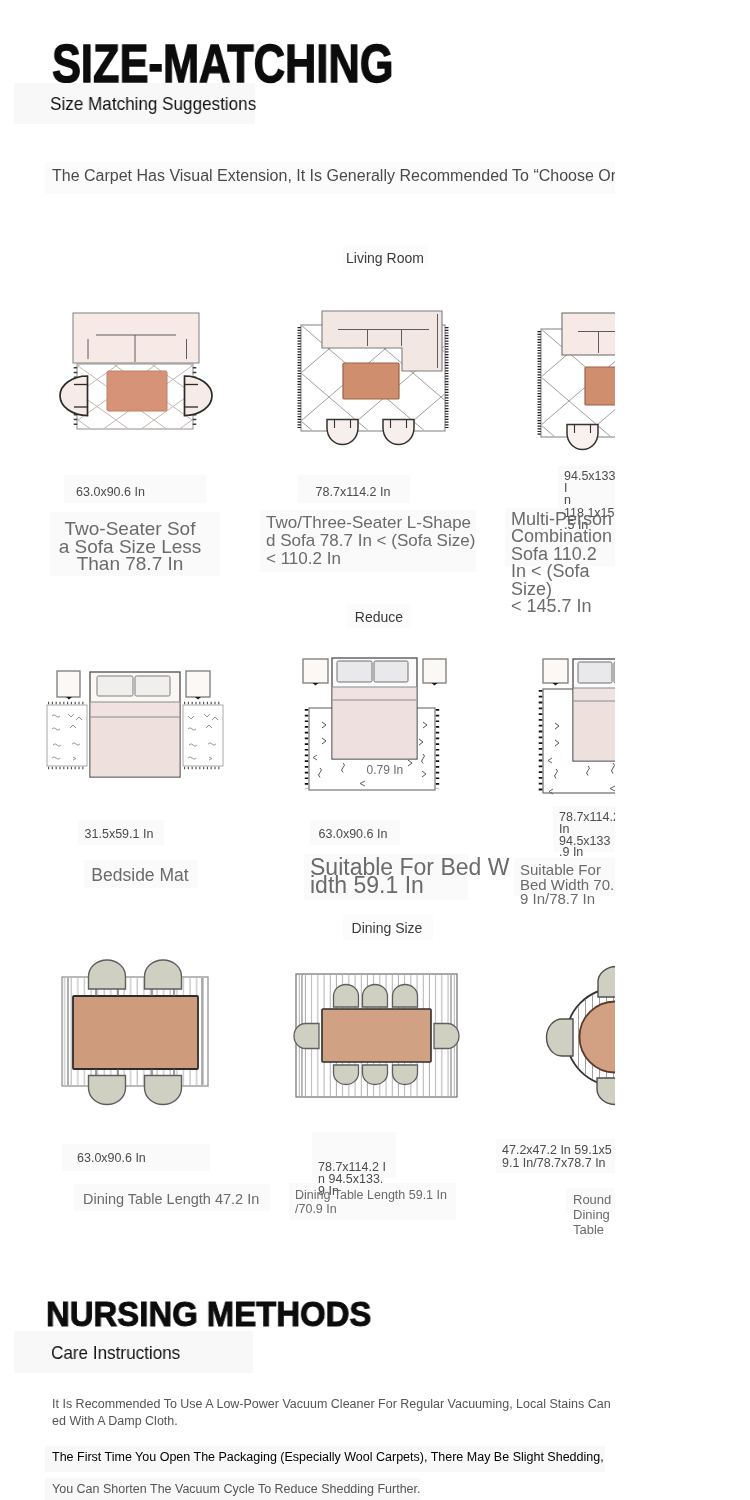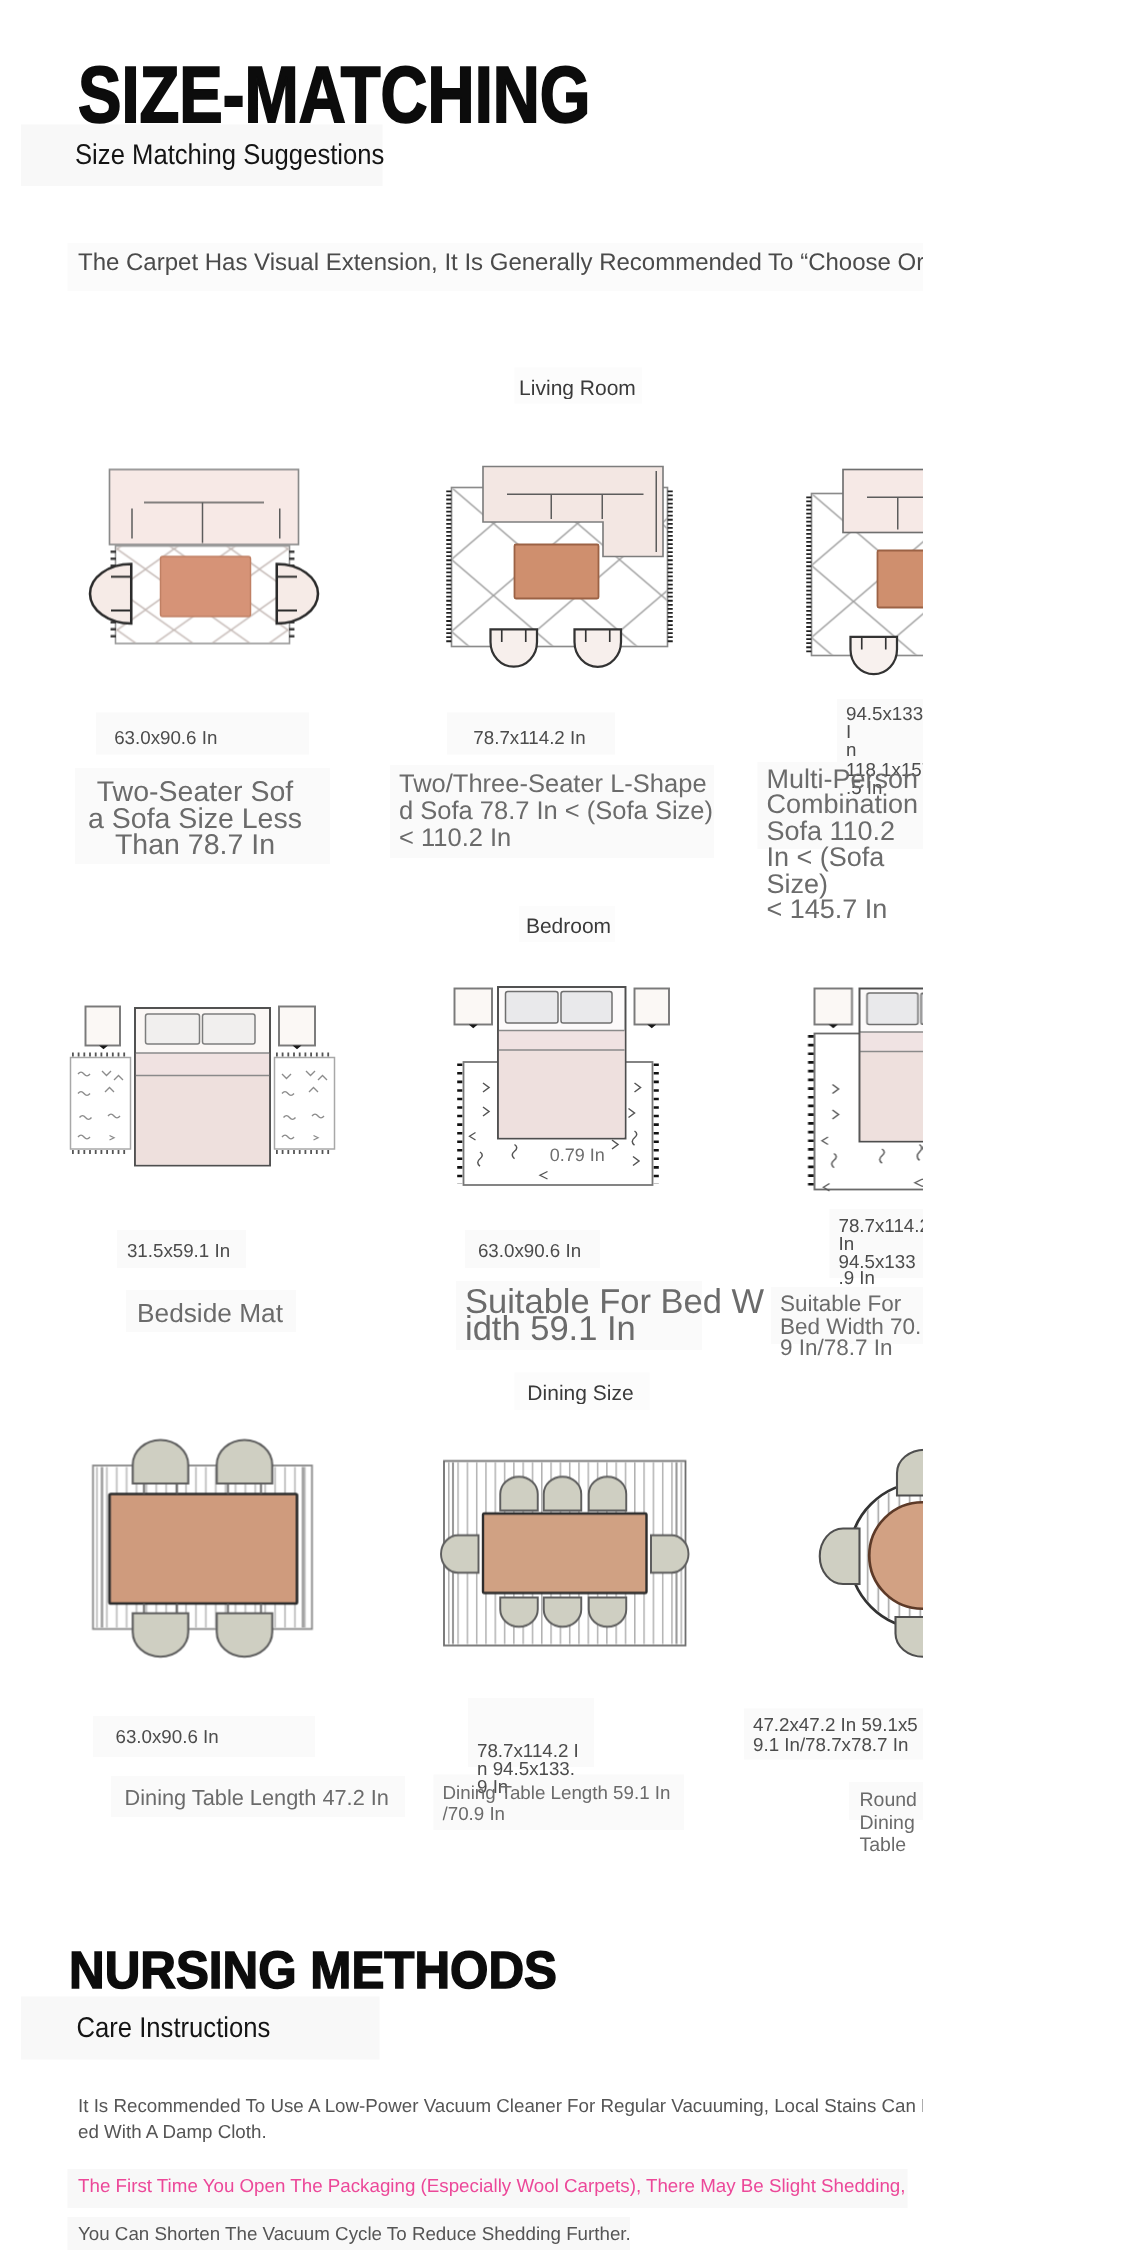--- a/index.html
+++ b/index.html
@@ -159,21 +159,21 @@
   <div class="lbl" style="left:303px;top:485px;width:100px;text-align:center;">78.7x114.2 In</div>
 
   <div class="lbl" style="left:564px;top:470px;font-size:12.5px;line-height:12.2px;">94.5x133.9 I<br>n 118.1x157<br>.5 In</div>
 
   <div class="cap" style="left:30px;top:520px;width:200px;text-align:center;font-size:19px;line-height:17.5px;">Two-Seater Sof<br>a Sofa Size Less<br>Than 78.7 In</div>
 
   <div class="cap" style="left:266px;top:514px;font-size:17px;line-height:18px;">Two/Three-Seater L-Shape<br>d Sofa 78.7 In &lt; (Sofa Size)<br>&lt; 110.2 In</div>
 
   <div class="cap" style="left:511px;top:511px;font-size:18px;line-height:17.4px;">Multi-Person Combination<br>Sofa 110.2 In &lt; (Sofa Size)<br>&lt; 145.7 In</div>
 
-  <div class="sec" style="left:29px;top:609px;width:700px;">Bedroom</div>
+  <div class="sec" style="left:29px;top:609px;width:700px;">Reduce</div>
 
   <svg class="abs" style="left:40px;top:650px;" width="190" height="135" viewBox="0 0 190 135">
 
     <g>
       <rect x="17" y="21" width="23" height="26" fill="#fbf8f5" stroke="#7a7a7a" stroke-width="1.3"></rect>
       <path d="M26 47 l6 0 l-3 2.5 z" fill="#1a1a1a"></path>
     </g>
 
     <g>
       <rect x="146" y="21" width="24" height="26" fill="#fbf8f5" stroke="#7a7a7a" stroke-width="1.3"></rect>
@@ -442,19 +442,19 @@
   <div class="abs" style="left:46px;top:1296px;font-size:35px;font-weight:700;color:#0c0c0c;line-height:1;transform:scaleX(0.94);transform-origin:0 0;-webkit-text-stroke:1px #0c0c0c;white-space:nowrap;">NURSING METHODS</div>
 
   <div class="box" style="left:14px;top:1331px;width:239px;height:42px;"></div>
 
   <div class="abs" style="left:51px;top:1342px;font-size:19px;line-height:1.2;color:#141414;transform:scaleX(0.9);transform-origin:0 0;white-space:nowrap;">Care Instructions</div>
 
   <div class="abs" style="left:52px;top:1396px;font-size:12.5px;color:#555;line-height:16.5px;white-space:nowrap;">It Is Recommended To Use A Low-Power Vacuum Cleaner For Regular Vacuuming, Local Stains Can Be Wip<br>ed With A Damp Cloth.</div>
 
   <div class="box" style="left:45px;top:1446px;width:560px;height:26px;"></div>
 
-  <div class="abs" style="left:52px;top:1450px;font-size:12.5px;color:#ec4899;">The First Time You Open The Packaging (Especially Wool Carpets), There May Be Slight Shedding,</div>
+  <div class="abs" style="left:52px;top:1450px;font-size:12.5px;color:#000000;">The First Time You Open The Packaging (Especially Wool Carpets), There May Be Slight Shedding,</div>
 
   <div class="box" style="left:45px;top:1478px;width:375px;height:22px;"></div>
 
   <div class="abs" style="left:52px;top:1482px;font-size:12.5px;color:#555;">You Can Shorten The Vacuum Cycle To Reduce Shedding Further.</div>
 
 </div>
 
 </body></html>

